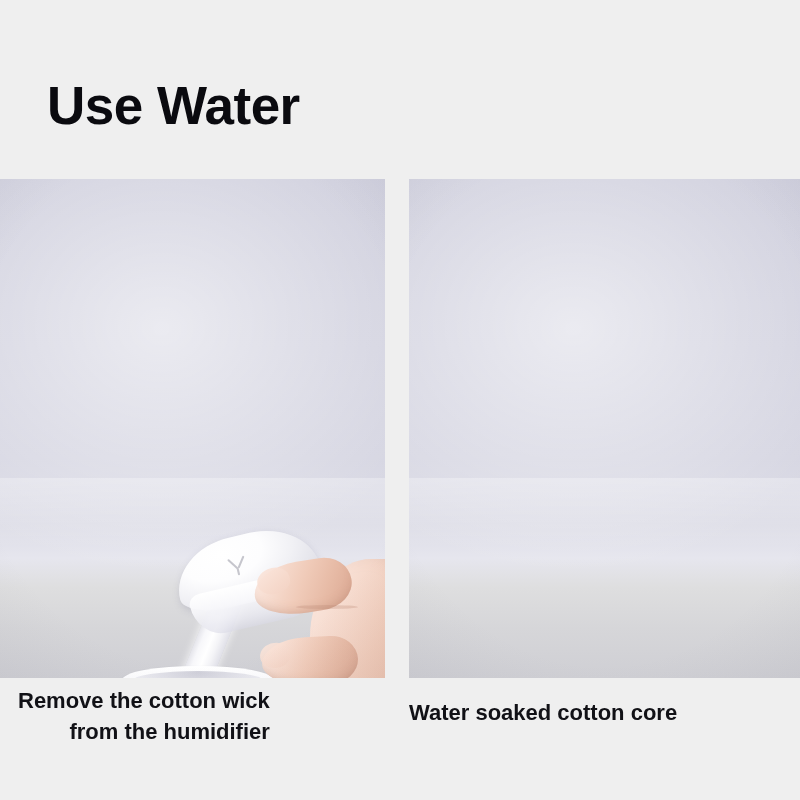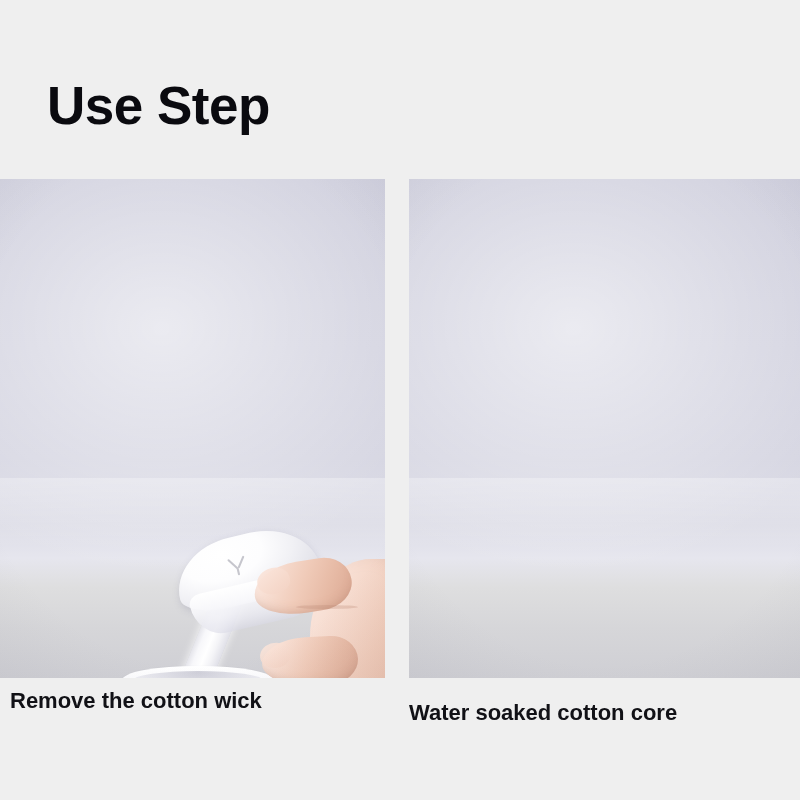--- a/index.html
+++ b/index.html
@@ -231,35 +231,35 @@
 
   
   .caption {
     position: absolute;
     font-weight: bold;
     color: #111116;
     font-size: 22px;
     line-height: 31px;
     white-space: nowrap;
   }
-  #caption-left  { left: 10px;  top: 685px; text-align: right; }
+  #caption-left  { left: 18px;  top: 685px; text-align: right; }
   #caption-left .l2 { padding-left: 16px; }
   #caption-right {
     left: 409px;
     top: 697px;
     width: 391px;
     text-align: left;
   }
 </style>
 </head>
 <body>
 
 <div id="page">
 
-  <div id="title">Use Step</div>
+  <div id="title">Use Water</div>
 
   <div class="panel" id="panel-left">
     <div class="backdrop"></div>
 
     <div id="wick"></div>
 
     <div id="cup-left">
       <div class="body"></div>
       <div class="rim"></div>
       <div class="mouth"></div>
@@ -289,19 +289,20 @@
   </div>
 
   <div class="panel" id="panel-right">
     <div class="backdrop"></div>
 
     <div class="vignette"></div>
   </div>
 
   <div class="caption" id="caption-left">
     <div class="l1">Remove the cotton wick</div>
+    <div class="l2">from the humidifier</div>
   </div>
 
   <div class="caption" id="caption-right">
     <div class="l1">Water soaked cotton core</div>
   </div>
 
 </div>
 
 </body></html>

